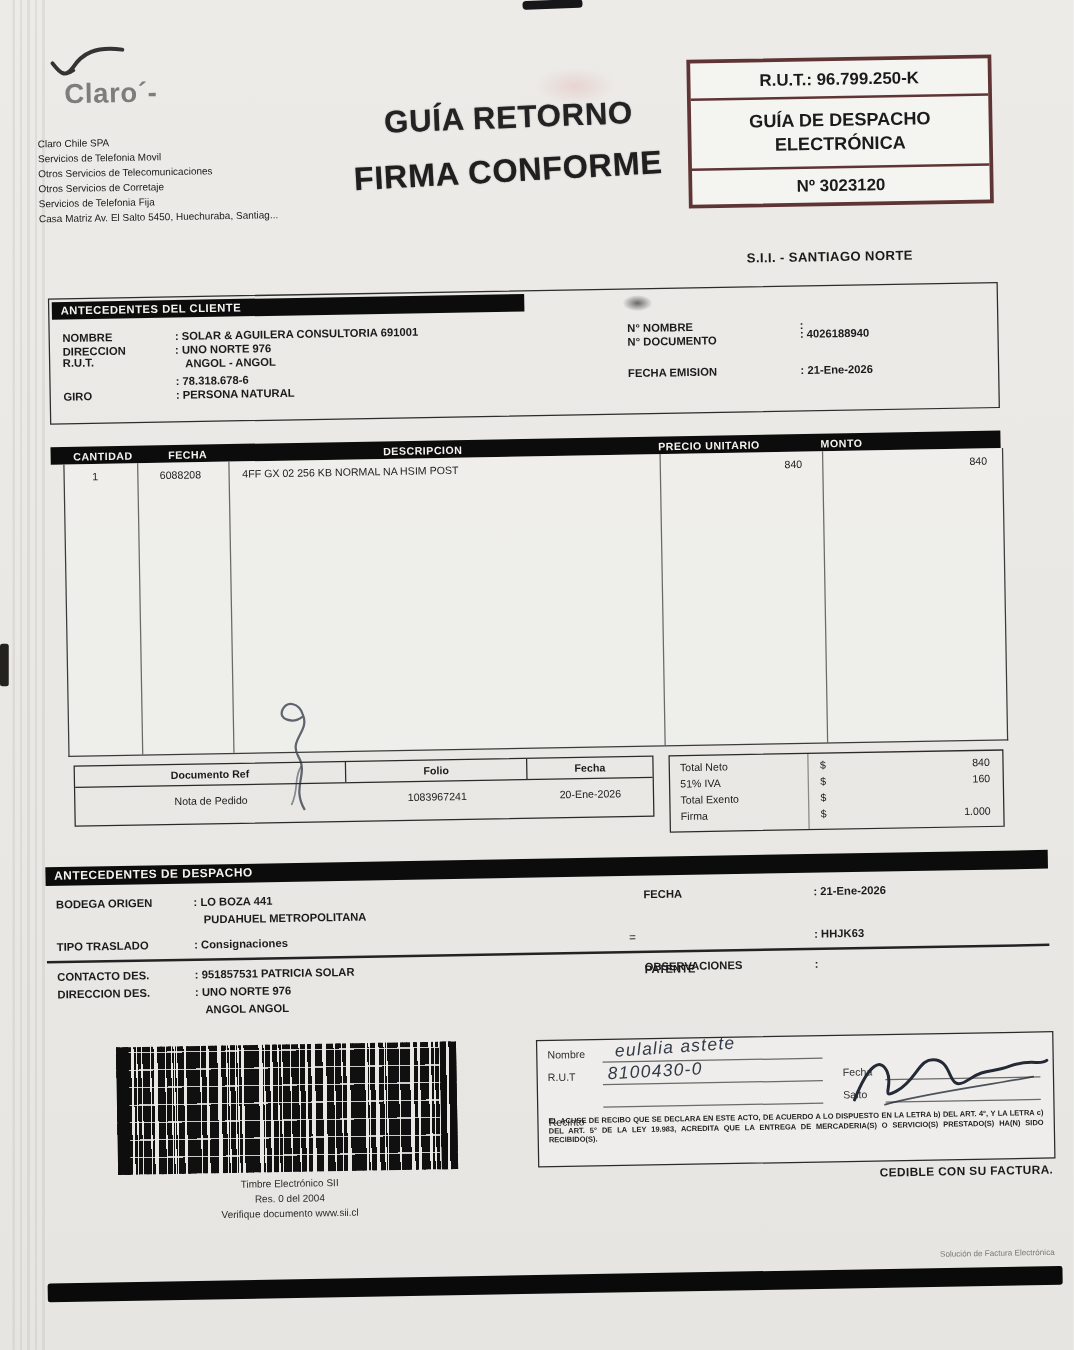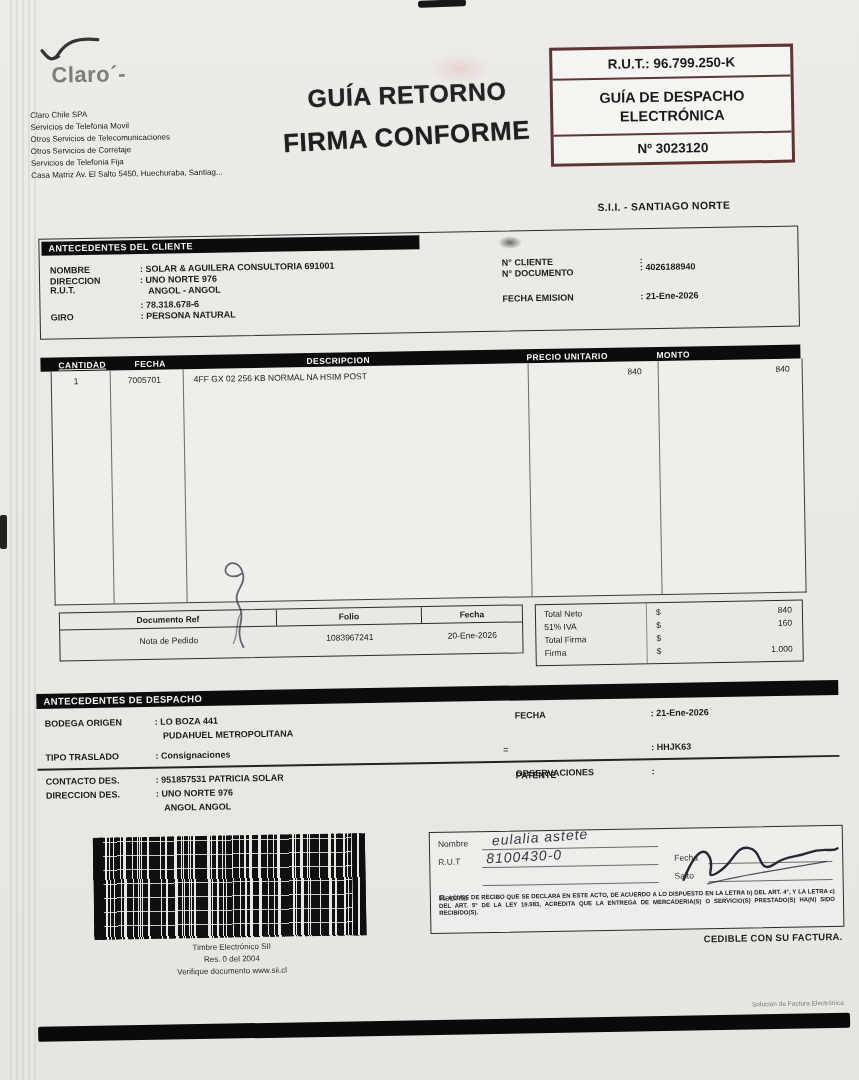--- a/index.html
+++ b/index.html
@@ -121,42 +121,42 @@
     <div class="abs bar cliente-bar">ANTECEDENTES DEL CLIENTE</div>
     <span class="lbl" style="left:10px;top:26px;">NOMBRE</span>
     <span class="val" style="left:100px;top:26px;">: SOLAR &amp; AGUILERA CONSULTORIA 691001</span>
     <span class="lbl" style="left:10px;top:37px;">DIRECCION</span>
     <span class="val" style="left:100px;top:37px;">: UNO NORTE 976</span>
     <span class="val" style="left:108px;top:48px;">ANGOL - ANGOL</span>
     <span class="lbl" style="left:10px;top:46px;">R.U.T.</span>
     <span class="val" style="left:100px;top:62px;">: 78.318.678-6</span>
     <span class="lbl" style="left:10px;top:73px;">GIRO</span>
     <span class="val" style="left:100px;top:73px;">: PERSONA NATURAL</span>
-    <span class="lbl" style="left:462px;top:26px;">N° CLIENTE</span>
+    <span class="lbl" style="left:462px;top:26px;">N° NOMBRE</span>
     <span class="val" style="left:600px;top:26px;">:</span>
     <span class="lbl" style="left:462px;top:37px;">N° DOCUMENTO</span>
     <span class="val" style="left:600px;top:33px;">: 4026188940</span>
     <span class="lbl" style="left:462px;top:62px;">FECHA EMISION</span>
     <span class="val" style="left:600px;top:62px;">: 21-Ene-2026</span>
   </div>
 
   <div class="abs bar items-bar">
-    <span class="ih" style="left:18px;text-decoration:underline;">CANTIDAD</span>
+    <span class="ih" style="left:18px;">CANTIDAD</span>
     <span class="ih" style="left:94px;">FECHA</span>
     <span class="ih" style="left:266px;">DESCRIPCION</span>
     <span class="ih" style="left:486px;">PRECIO UNITARIO</span>
     <span class="ih" style="left:616px;">MONTO</span>
   </div>
   <div class="abs items-body">
     <div class="vline" style="left:58px;"></div>
     <div class="vline" style="left:131px;"></div>
     <div class="vline" style="left:476px;"></div>
     <div class="vline" style="left:606px;"></div>
     <span class="icell" style="left:22px;">1</span>
-    <span class="icell" style="left:76px;">7005701</span>
+    <span class="icell" style="left:76px;">6088208</span>
     <span class="icell" style="left:142px;">4FF GX 02 256 KB NORMAL NA HSIM POST</span>
     <span class="icell" style="left:476px;width:114px;text-align:right;">840</span>
     <span class="icell" style="left:606px;width:132px;text-align:right;">840</span>
   </div>
 
   <svg class="abs" style="left:208px;top:552px;" width="64" height="100" viewBox="0 0 64 100">
     <path d="M34,92 C24,74 38,64 30,50 C22,36 40,30 34,16 C31,7 22,5 18,12 C14,20 26,24 34,18" fill="none" stroke="#454b58" stroke-width="1.8" stroke-linecap="round" opacity=".85"></path>
     <path d="M24,88 C30,76 26,66 32,58" fill="none" stroke="#454b58" stroke-width="1.4" stroke-linecap="round" opacity=".6"></path>
   </svg>
 
@@ -176,21 +176,21 @@
       <span class="tl">Total Neto</span>
       <span class="ts">$</span>
       <span class="tv">840</span>
     </div>
     <div class="trow" style="top:17px;">
       <span class="tl">51% IVA</span>
       <span class="ts">$</span>
       <span class="tv">160</span>
     </div>
     <div class="trow" style="top:30px;">
-      <span class="tl">Total Firma</span>
+      <span class="tl">Total Exento</span>
       <span class="ts">$</span>
       <span class="tv"></span>
     </div>
     <div class="trow" style="top:43px;">
       <span class="tl">Firma</span>
       <span class="ts">$</span>
       <span class="tv">1.000</span>
     </div>
   </div>
 

